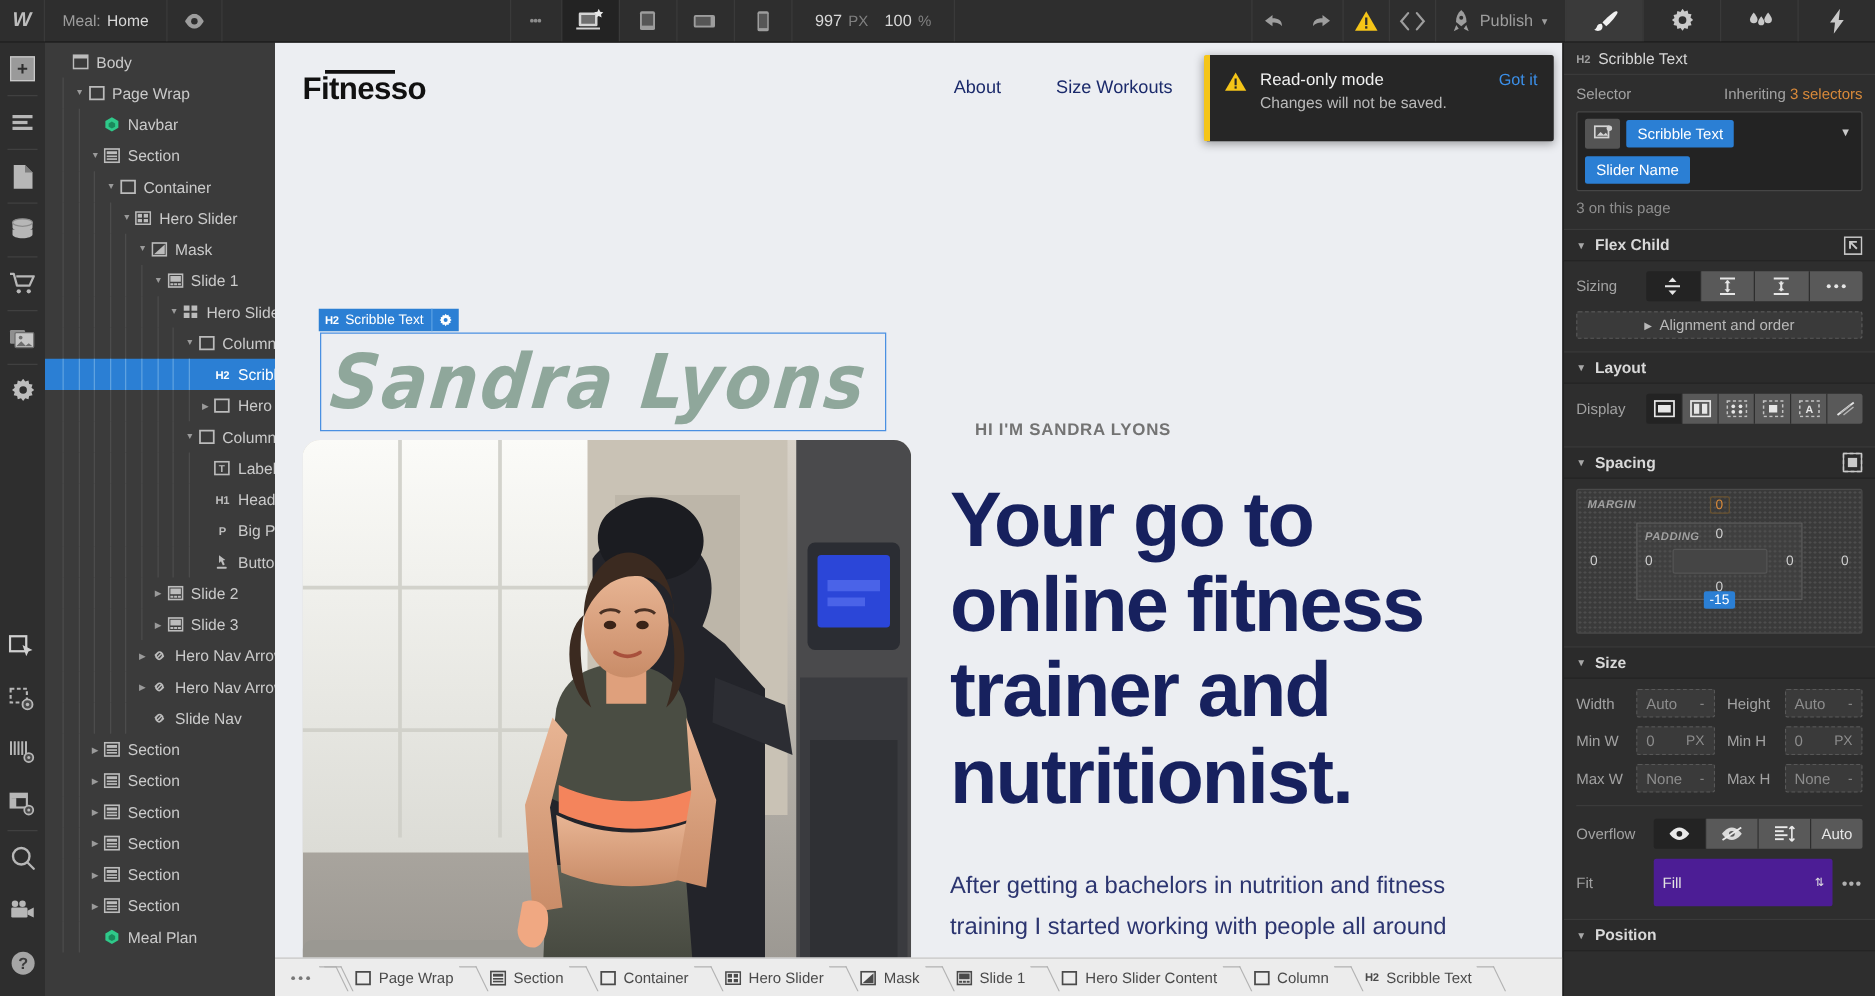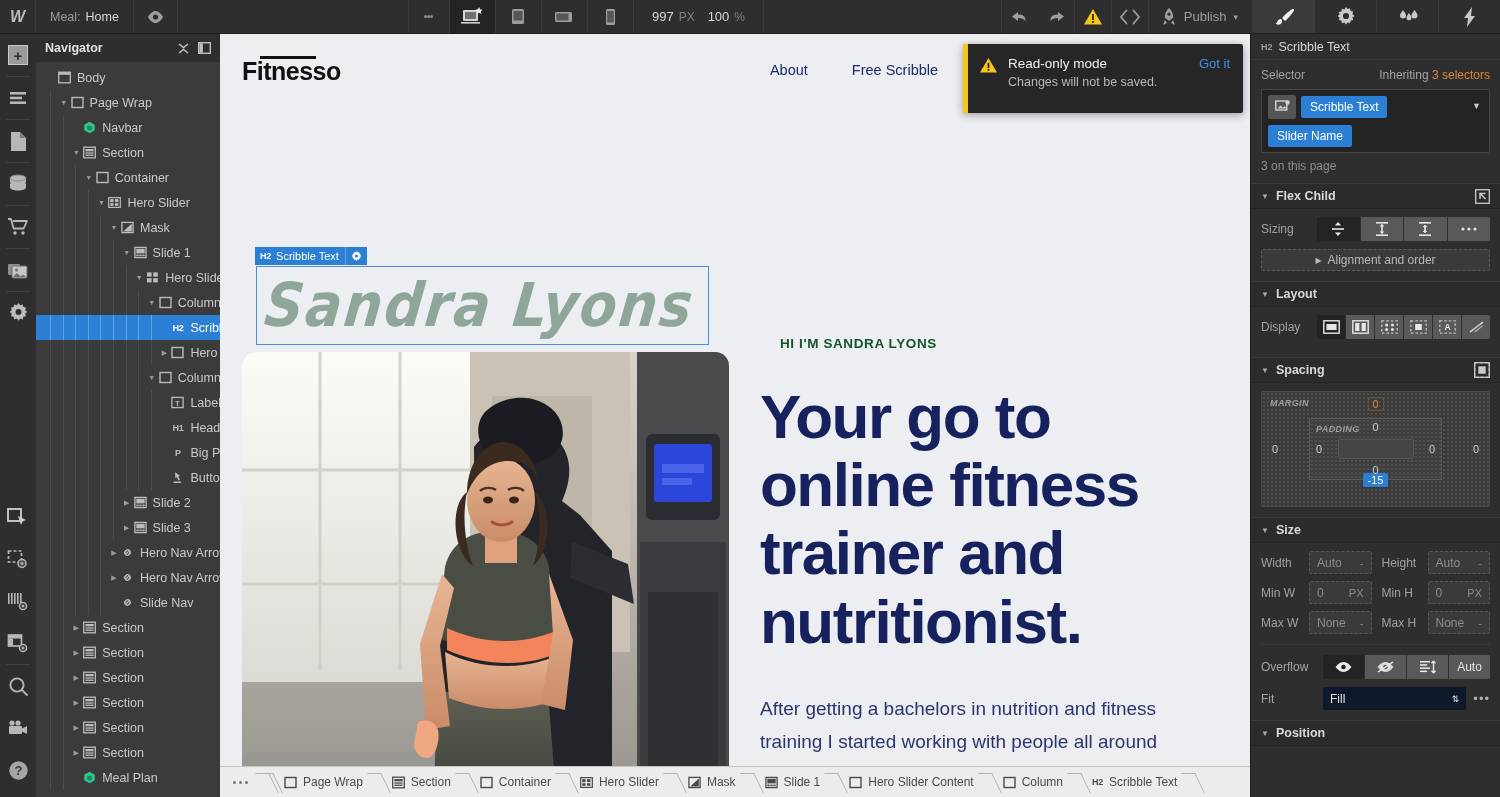--- a/index.html
+++ b/index.html
@@ -169,21 +169,21 @@
     transform:skewX(-6deg) scaleY(1.12); margin-left:8px; line-height:1;
   }
   .hero-img {
     position:absolute; left:22px; top:246px; width:487px; height:520px;
     border-radius:14px; overflow:hidden; z-index:2;
   }
   .hero-col {
     position:absolute; left:540px; top:230px; width:460px; z-index:3;
   }
   .eyebrow {
-    color:#14532d; font-size:13.5px; font-weight:bold; letter-spacing:0.6px;padding-left:20px;
+    color:#737373; font-size:13.5px; font-weight:bold; letter-spacing:0.6px;padding-left:20px;
   }
   .h1 {
     color:#17215e; font-size:62px; line-height:1.1; font-weight:bold;
     letter-spacing:-1.5px; margin-top:32px;
   }
   .bigpara {
     color:#2c3570; font-size:19px; line-height:1.75; margin-top:36px;
   }
 
   
@@ -312,21 +312,21 @@
   .size-grid { display:flex; align-items:center; margin-bottom:7px; }
   .size-lbl { color:#a2a2a2; font-size:12px; width:48px; flex:0 0 48px; }
   .fld {
     background:#3a3a3a; border:1px dashed #585858; border-radius:2px; height:23px;
     flex:1; display:flex; align-items:center; padding:0 7px; cursor:text;
   }
   .fld .v { color:#8d8d8d; font-size:12px; flex:1; }
   .fld .u { color:#8d8d8d; font-size:11px; }
   .gapcol { width:10px; flex:0 0 10px; }
   .selectfld {
-    background:#0f172a; border-radius:2px; height:23px; flex:1;
+    background:#4c1d95; border-radius:2px; height:38px; flex:1;
     display:flex; align-items:center; padding:0 7px; color:#e2e2e2; font-size:12px;
     cursor:pointer;
   }
   .selectfld .sp { flex:1; }
   .hr { height:1px; background:#3b3b3b; margin:10px 0; }
   .ellip { color:#b0b0b0; font-size:13px; margin-left:7px; cursor:pointer; letter-spacing:1px;}
   svg { display:block; }
 </style>
 </head>
 <body>
@@ -563,35 +563,20 @@
     <div class="rail-ic">
       <svg width="21" height="21" viewBox="0 0 21 21">
           <circle cx="10.5" cy="10.5" r="9.2" fill="#a5a5a5"></circle>
           <text x="10.5" y="15.4" font-size="13" font-weight="bold" text-anchor="middle" fill="#3b3b3b" font-family="Liberation Sans, sans-serif">?</text>
         </svg>
     </div>
     <div style="height:6px"></div>
   </div>
 
   <div class="nav-panel">
-    <div class="nav-head">
-      <span>Navigator</span>
-      <span class="sp"></span>
-      <span class="hic">
-        <svg width="11" height="11" viewBox="0 0 11 11">
-            <path d="M1 1l4.5 3.5L10 1M1 10l4.5-3.5L10 10" stroke="#c2c2c2" stroke-width="1.5" fill="none"></path>
-          </svg>
-      </span>
-      <span class="hic">
-        <svg width="13" height="12" viewBox="0 0 13 12">
-            <rect x="0.7" y="0.7" width="11.6" height="10.6" fill="none" stroke="#c2c2c2" stroke-width="1.4"></rect>
-            <rect x="1.4" y="1.4" width="3.4" height="9.2" fill="#c2c2c2"></rect>
-          </svg>
-      </span>
-    </div>
     <div class="nav-list" id="nav-list">
         <div class="nav-row">
           <div style="width: 9px; flex: 0 0 9px;"></div>
           <span class="arw"></span>
           <span class="nav-ico">
             <svg width="13" height="13" viewBox="0 0 13 13">
               <rect x="0.7" y="1.2" width="11.6" height="10.6" fill="none" stroke="#bcbcbc" stroke-width="1.3"></rect>
               <rect x="0.7" y="1.2" width="11.6" height="2.6" fill="#bcbcbc"></rect>
             </svg>
           </span>
@@ -1058,21 +1043,21 @@
           <span>Meal Plan</span>
         </div>
       </div>
   </div>
 
   <div class="canvas">
     <div class="site-nav">
       <div class="brand">Fitnesso</div>
       <span class="nav-sp"></span>
       <span class="site-link">About</span>
-      <span class="site-link">Free Scribble</span>
+      <span class="site-link">Size Workouts</span>
       <span class="site-link">Shop</span>
       <span class="site-link" style="font-weight:bold;font-size:13px;letter-spacing:.5px;">BOOK A CALL</span>
       <span class="cart-wrap">
         <svg width="20" height="17" viewBox="0 0 20 17">
             <path d="M1 1.5h2.6l2.3 8.6h9L18 3.6H5.4" stroke="#1b2a6b" stroke-width="1.5" fill="none"></path>
             <circle cx="7.3" cy="14" r="1.5" fill="#1b2a6b"></circle>
             <circle cx="14.3" cy="14" r="1.5" fill="#1b2a6b"></circle>
           </svg>
         <span style="font-size:13px">3</span>
       </span>

